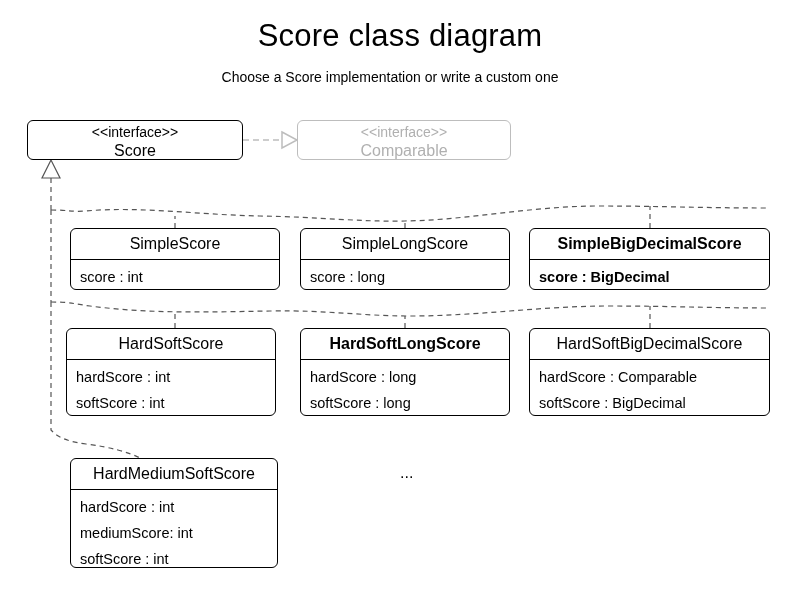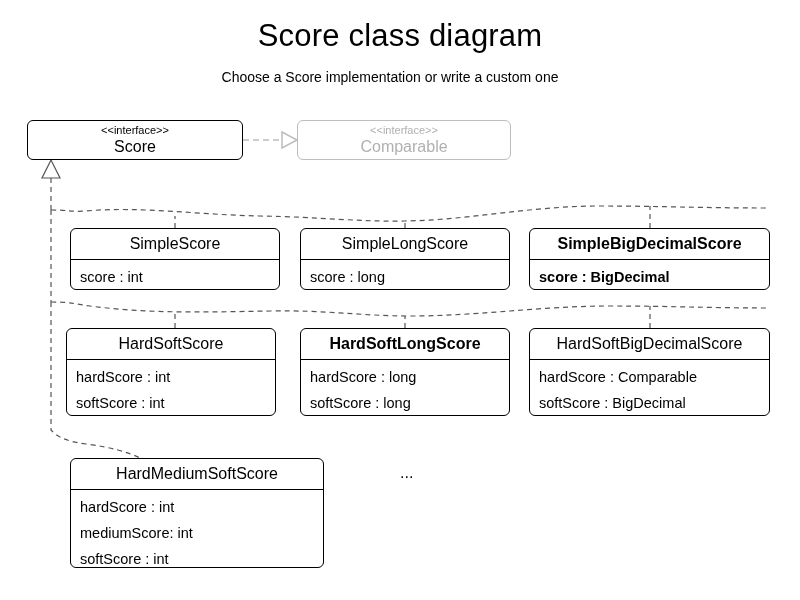--- a/index.html
+++ b/index.html
@@ -57,21 +57,21 @@
   .uml-class.ghost {
     border-color: #bdbdbd;
     color: #b0b0b0;
   }
   .uml-head {
     text-align: center;
     padding: 3px 6px 5px 6px;
     line-height: 1.05;
   }
   .stereotype {
-    font-size: 11px;
+    font-size: 14px;
     display: block;
     line-height: 1.2;
   }
   .class-name {
     font-size: 16px;
     display: block;
     line-height: 1.25;
   }
   .uml-divider {
     height: 1px;
@@ -198,21 +198,21 @@
     <div class="uml-head" style="padding-top:5px;text-align:center;">
       <span class="class-name">HardSoftBigDecimalScore</span>
     </div>
     <div class="uml-divider"></div>
     <div class="uml-attrs">
       <div class="attr">hardScore : Comparable</div>
       <div class="attr">softScore : BigDecimal</div>
     </div>
   </div>
 
-  <div class="uml-class" style="left:70px; top:458px; width:254px; height:110px;">
+  <div class="uml-class" style="left:70px; top:458px; width:208px; height:110px;">
     <div class="uml-head" style="padding-top:5px;">
       <span class="class-name">HardMediumSoftScore</span>
     </div>
     <div class="uml-divider"></div>
     <div class="uml-attrs">
       <div class="attr">hardScore : int</div>
       <div class="attr">mediumScore: int</div>
       <div class="attr">softScore : int</div>
     </div>
   </div>

